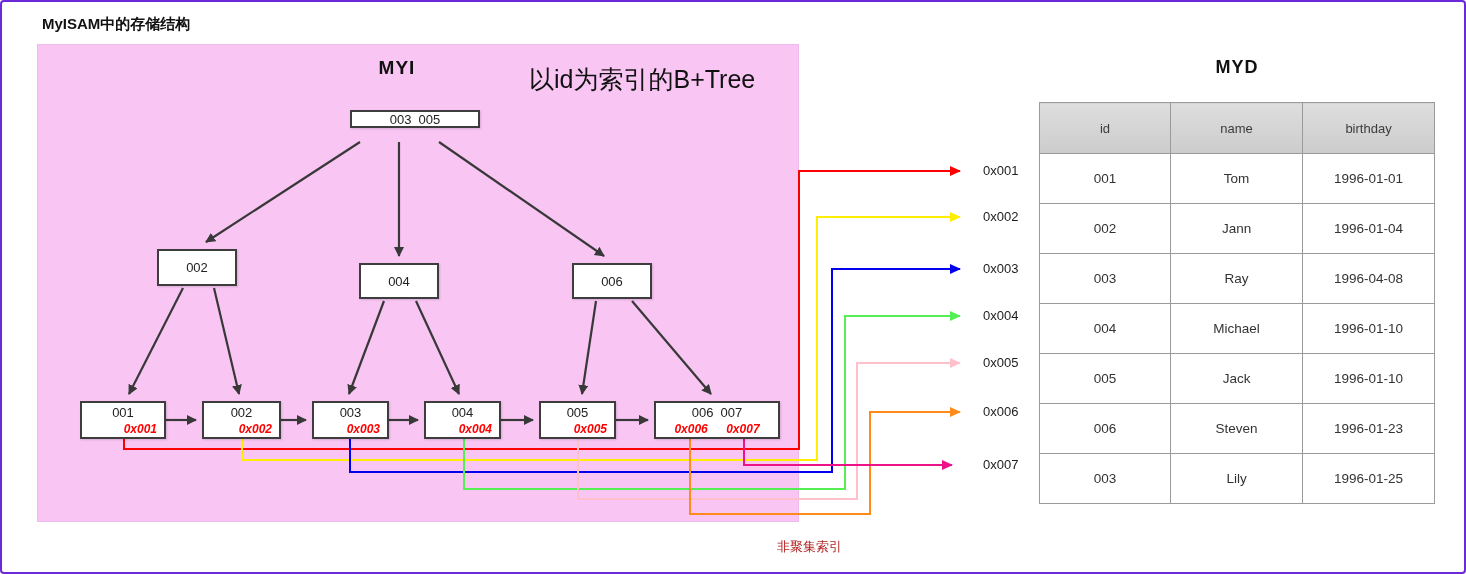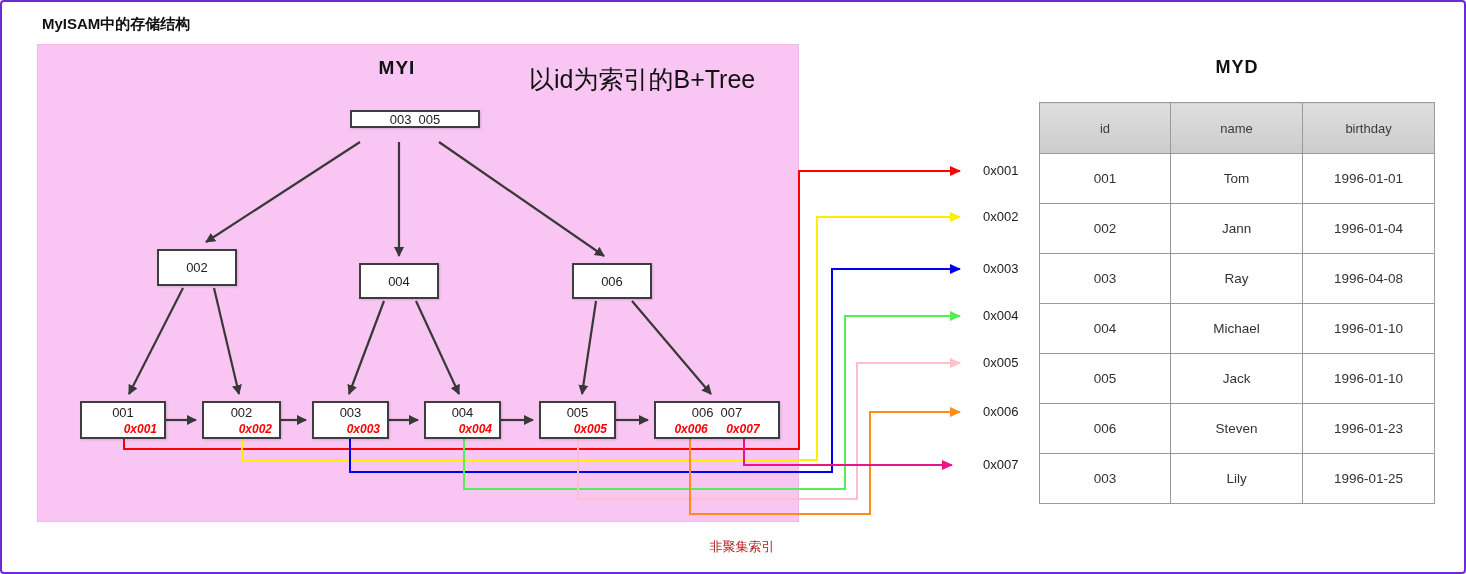--- a/index.html
+++ b/index.html
@@ -27,21 +27,21 @@
   .leaf .ptr-row{width:100%;box-sizing:border-box;text-align:right;padding:0 7px 1px 0;}
   .leaf .ptr-row.dual{display:flex;justify-content:space-evenly;padding:0 0 1px 0;text-align:center;}
   .ptr{color:#ff0000;font-style:italic;font-weight:bold;font-size:12px;}
   .ptr-label{position:absolute;left:981px;font-size:13px;color:#1c1c1c;}
   #myd-label{left:1037px;top:55px;width:396px;text-align:center;font-size:18px;font-weight:bold;letter-spacing:1px;}
   #myd-table-wrap{left:1037px;top:100px;}
   table{border-collapse:collapse;width:396px;background:#fff;}
   th,td{border:1px solid #9a9a9a;text-align:center;font-weight:normal;}
   th{height:48px;background:linear-gradient(#dedede,#cccccc);color:#3c3c3c;font-size:13px;width:132px;}
   td{height:47px;color:#333;font-size:13.5px;}
-  #footer-note{left:640px;top:536px;width:200px;text-align:center;font-size:13px;color:#b22222;}
+  #footer-note{left:640px;top:536px;width:200px;text-align:right;font-size:13px;color:#b22222;}
   svg{position:absolute;left:0;top:0;pointer-events:none;}
 </style>
 </head>
 <body>
 
 <div id="stage">
 
   <div class="abs" id="diagram-title">MyISAM中的存储结构</div>
 
   <div class="abs" id="pink-panel"></div>

